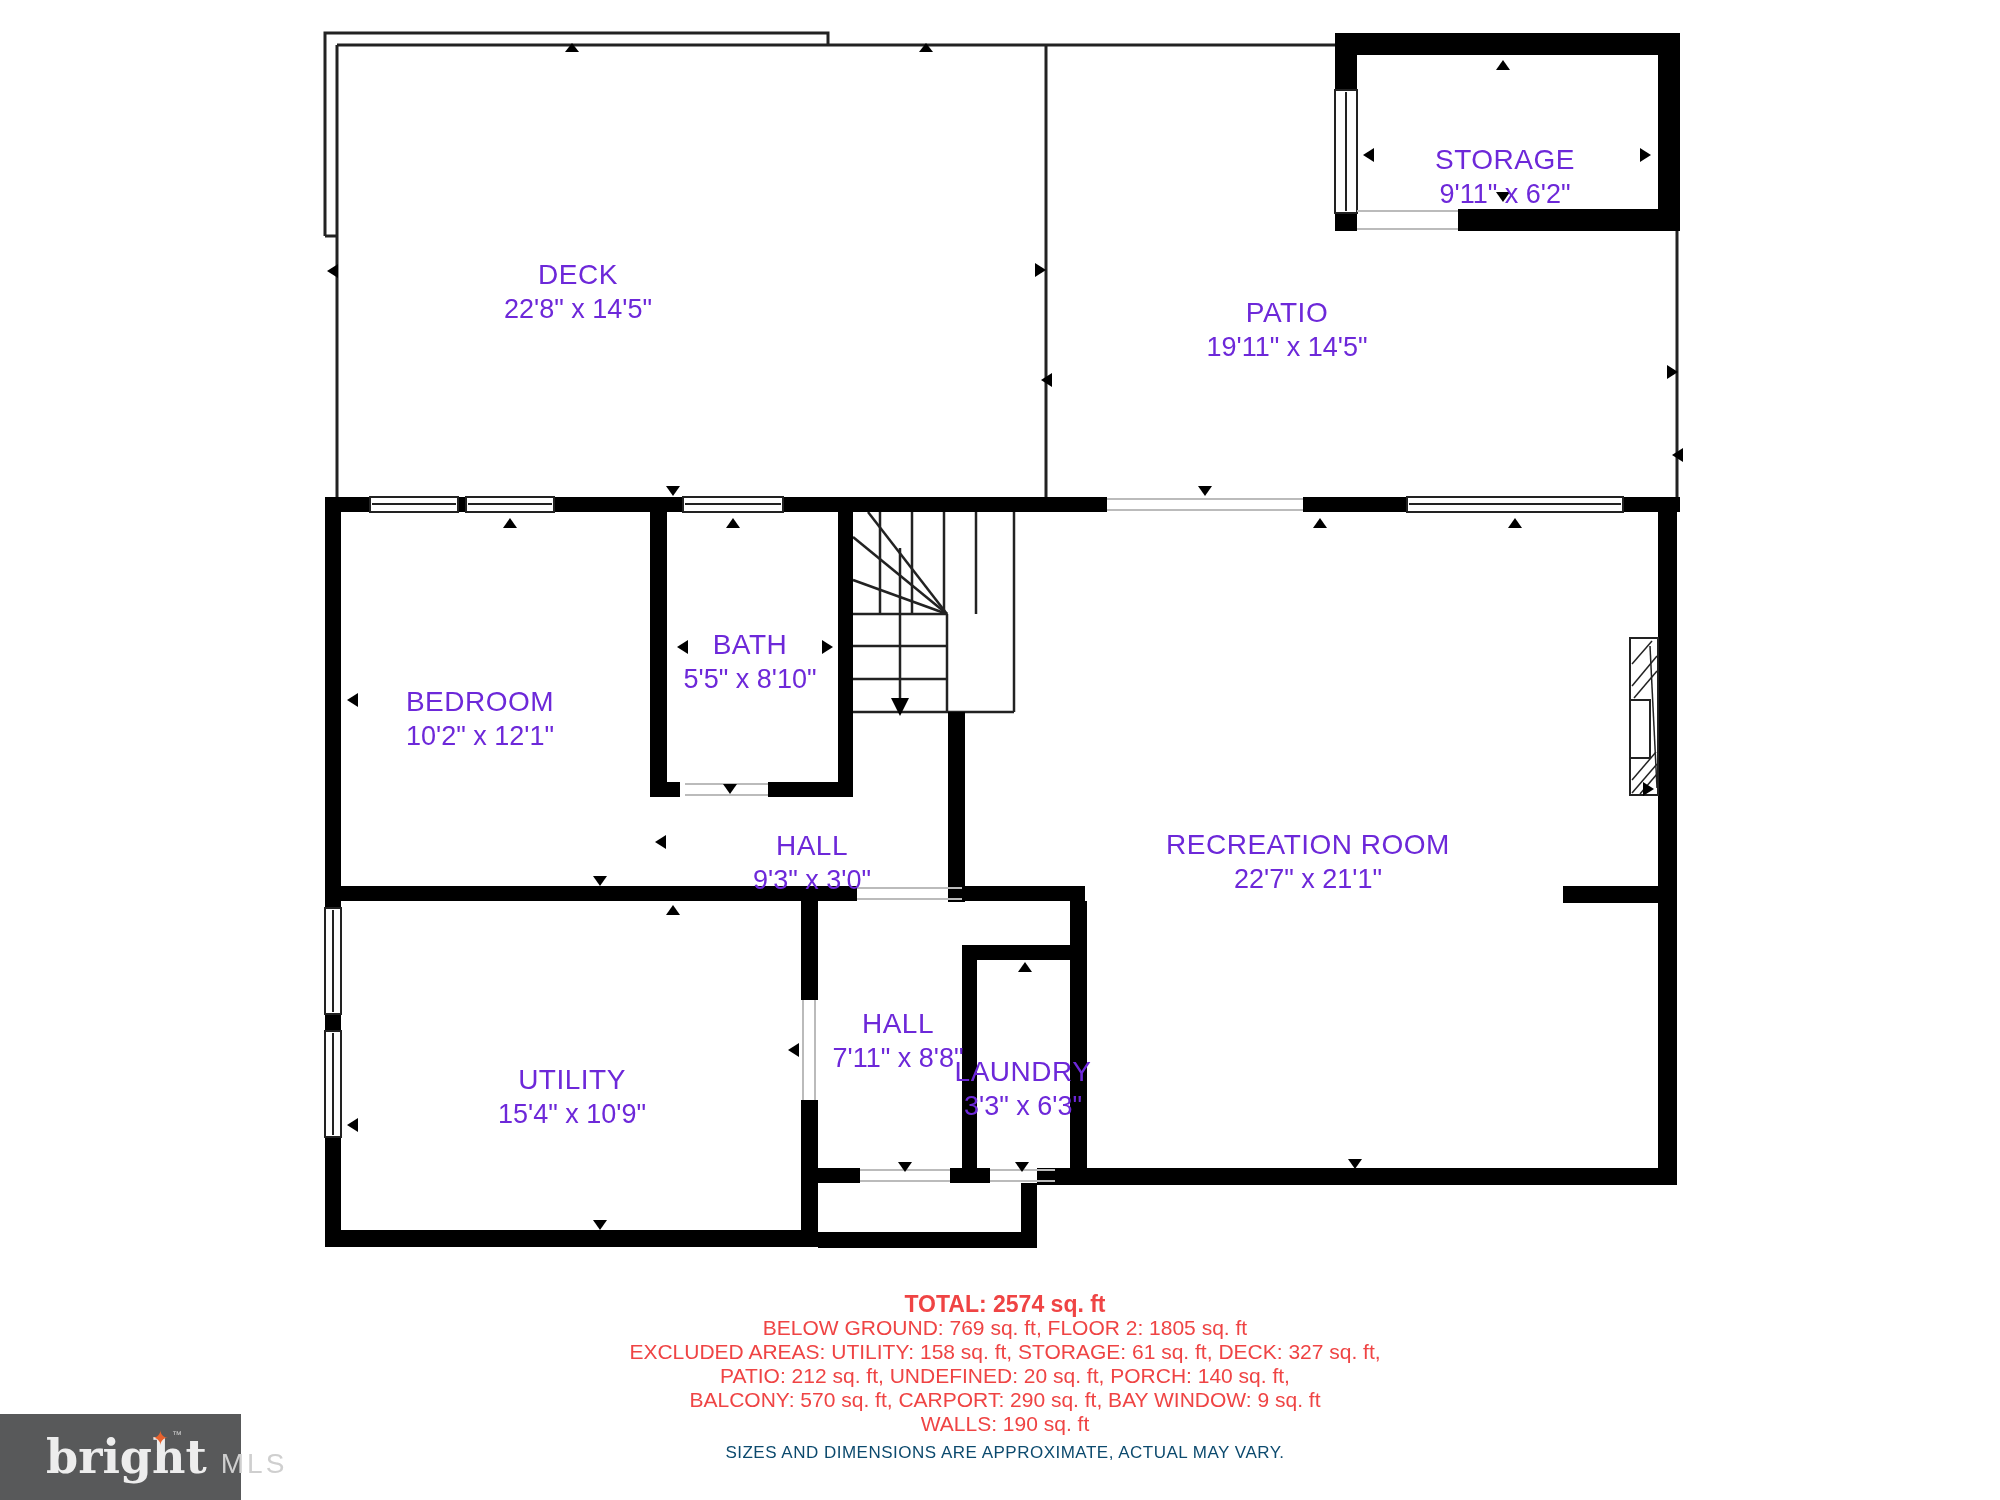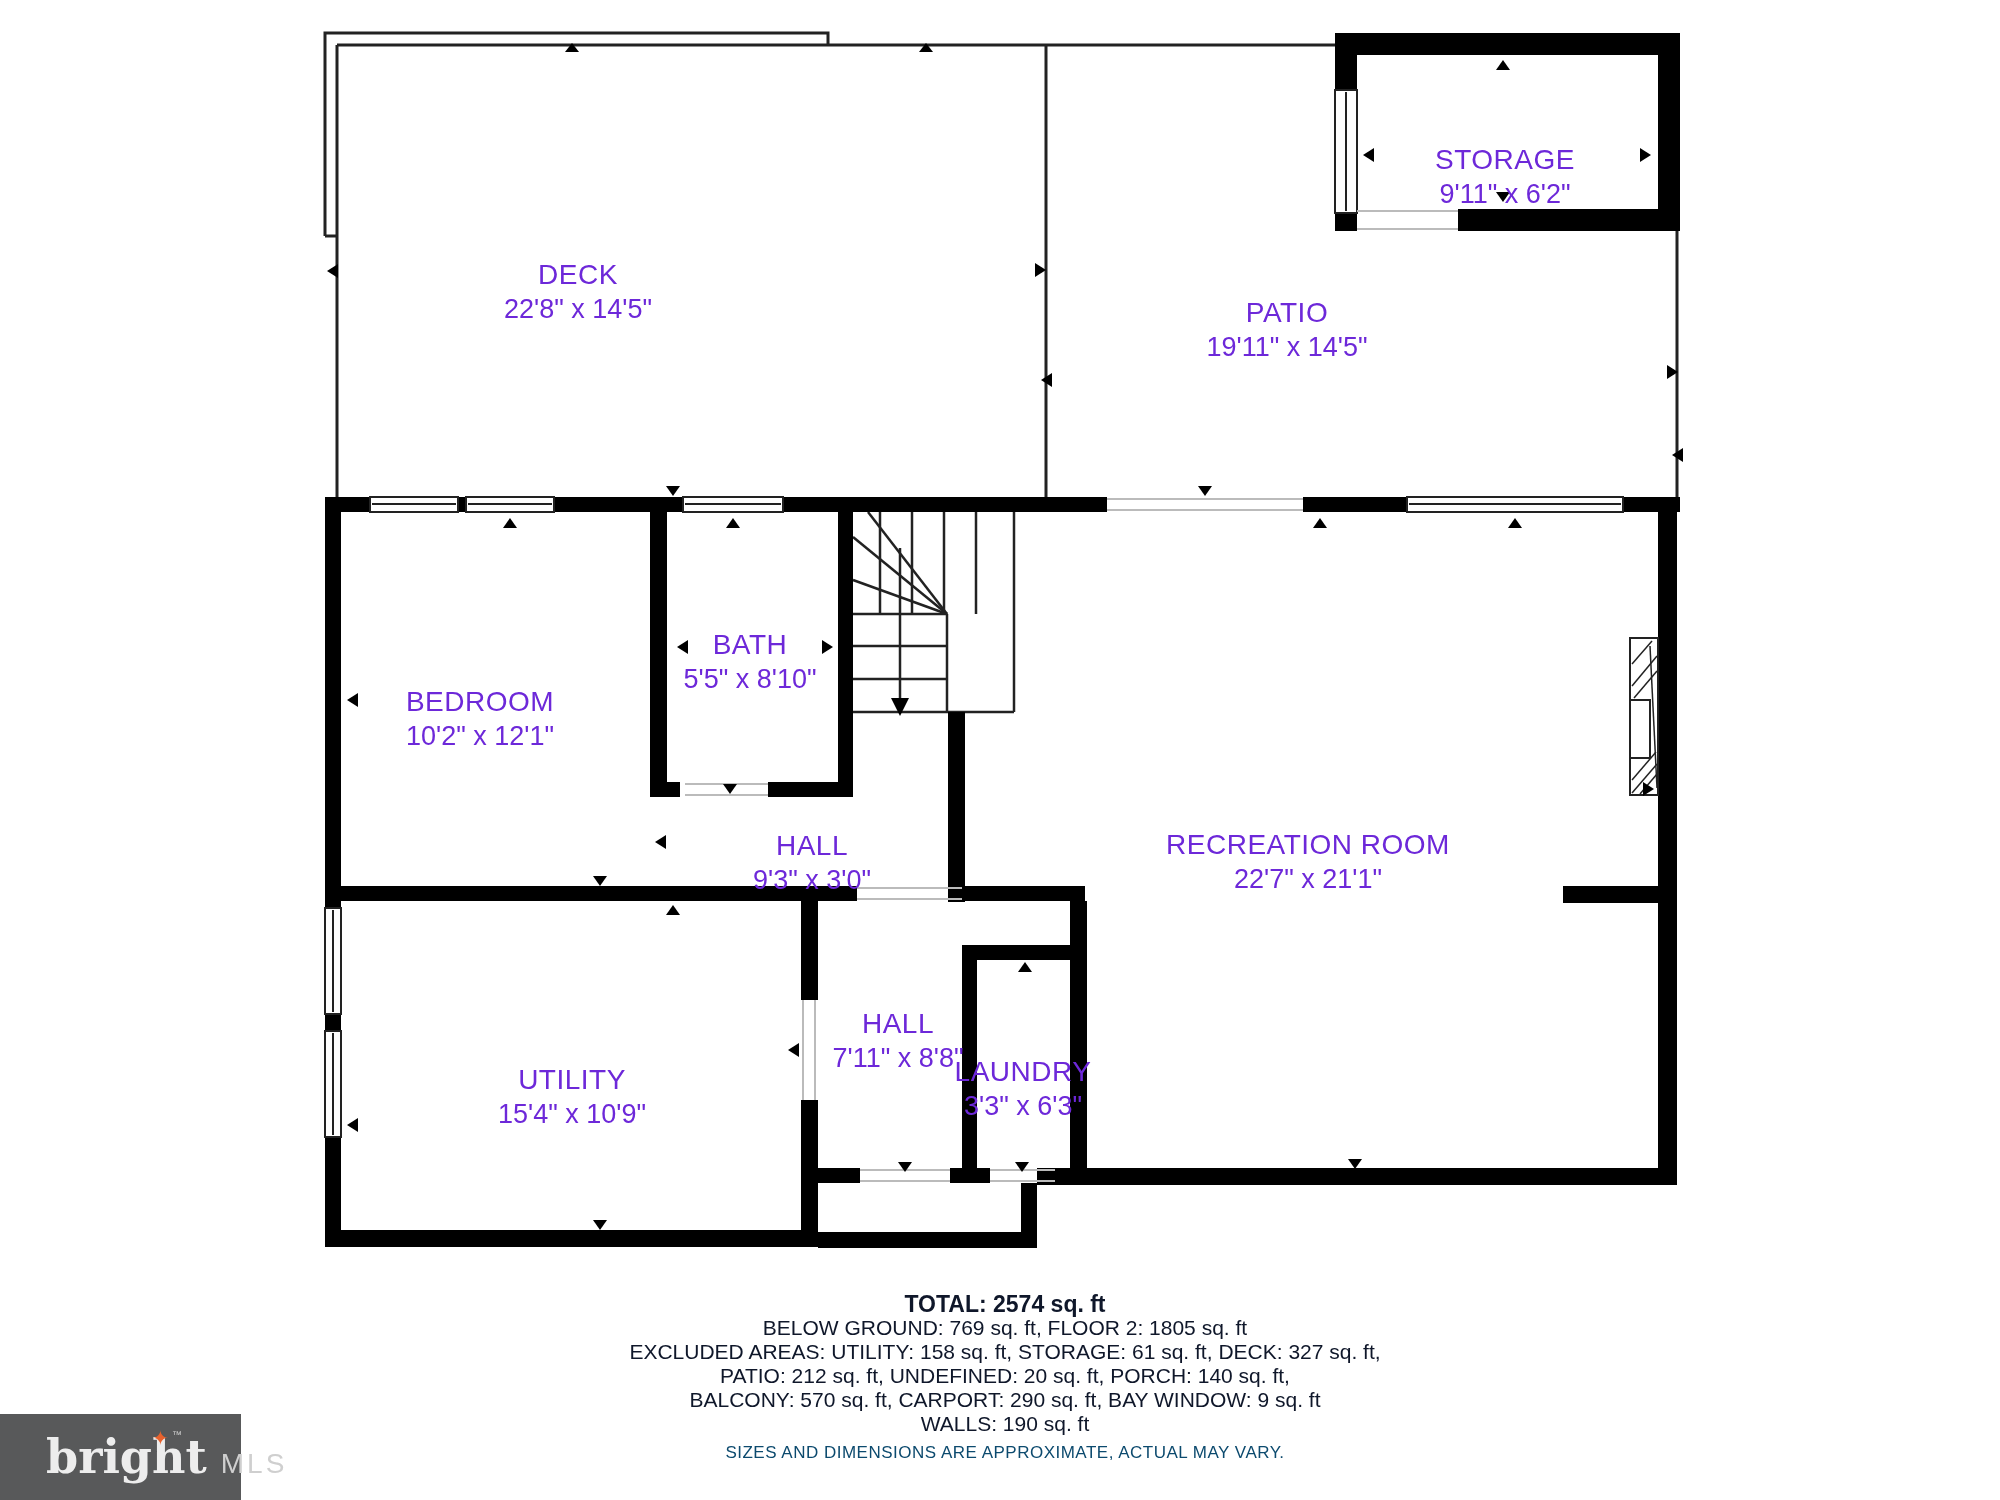--- a/index.html
+++ b/index.html
@@ -10,21 +10,21 @@
   .stage{position:absolute;inset:0;}
   svg.plan{position:absolute;left:0;top:0;}
   .room-label{
     position:absolute;transform:translateX(-50%);text-align:center;
     color:#6d28d9;white-space:nowrap;
   }
   .room-name{font-size:28px;line-height:34px;letter-spacing:.5px;}
   .room-dims{font-size:27px;line-height:34px;}
   .summary{
     position:absolute;left:1005px;top:1292px;transform:translateX(-50%);
-    text-align:center;color:#0f172a;white-space:nowrap;
+    text-align:center;color:#ef4444;white-space:nowrap;
   }
   .summary .total{font-size:23px;font-weight:bold;line-height:24px;}
   .summary .sline{font-size:21px;line-height:24px;}
   .disclaimer{
     position:absolute;left:1005px;top:1443px;transform:translateX(-50%);
     font-size:17px;color:#0c4a6e;letter-spacing:.5px;white-space:nowrap;
   }
   .logo{
     position:absolute;left:0;top:1414px;width:241px;height:86px;background:#58595a;
     display:flex;align-items:center;padding-left:46px;box-sizing:border-box;

